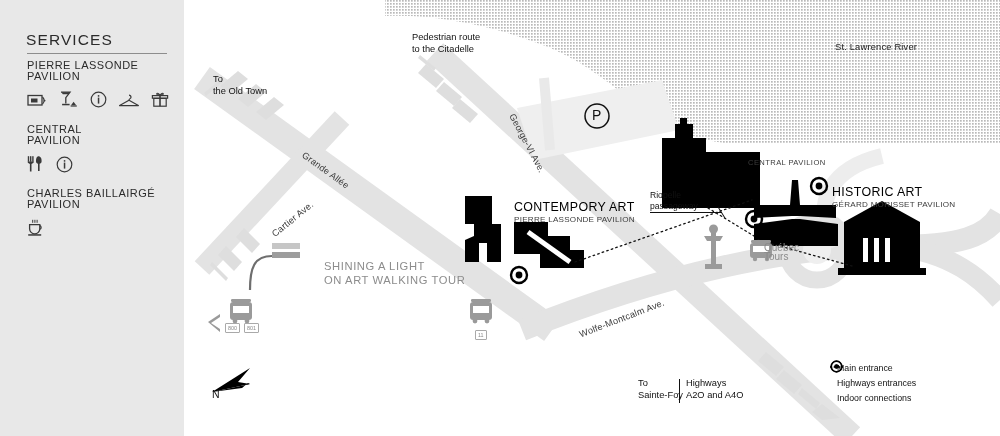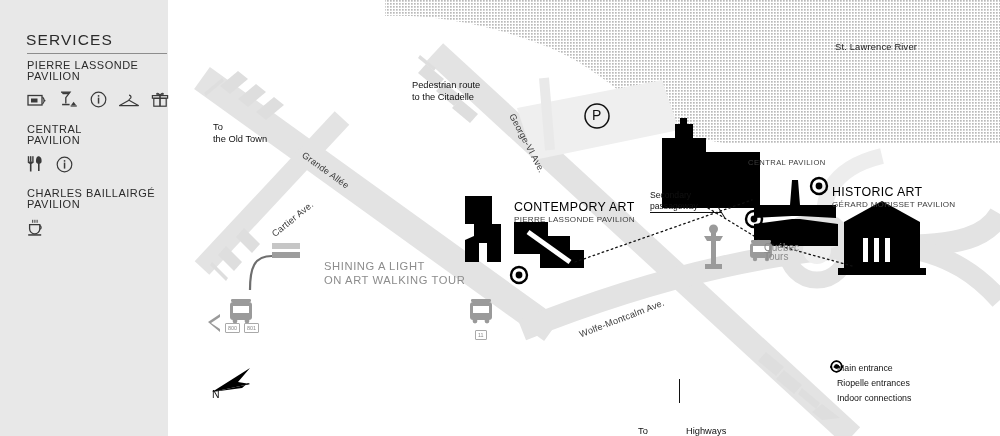--- a/index.html
+++ b/index.html
@@ -1,38 +1,38 @@
 <!DOCTYPE html>
 <html><head>
 <meta charset="utf-8">
 <style>
   html,body{margin:0;padding:0;background:#ffffff;}
   body{width:1000px;height:436px;position:relative;overflow:hidden;
        font-family:"Liberation Sans","DejaVu Sans",sans-serif;color:#1a1a1a;}
 
   
-  #sidebar{position:absolute;left:0;top:0;width:168px;height:436px;background:#e8e8e8;}
+  #sidebar{position:absolute;left:0;top:0;width:184px;height:436px;background:#e8e8e8;}
   #services-title{position:absolute;left:26px;top:31px;font-size:15.5px;letter-spacing:1.1px;color:#2b2b2b;}
   #services-rule{position:absolute;left:27px;top:53px;width:140px;height:1px;background:#8d8d8d;}
 
   .svc-group{position:absolute;left:27px;}
   .svc-head{font-size:11px;letter-spacing:.5px;line-height:11px;color:#2b2b2b;white-space:pre-line;}
   .svc-icons{display:flex;align-items:flex-end;gap:11px;margin-top:9px;}
   .svc-icons svg{display:block;}
 
   
   #map{position:absolute;left:192px;top:0;width:808px;height:436px;background:#fff;}
   #map svg{position:absolute;left:0;top:0;}
 
   .lbl{position:absolute;color:#111;white-space:pre-line;}
   .road-lbl{position:absolute;color:#3a3a3a;font-size:9.2px;letter-spacing:.2px;white-space:nowrap;}
   .big-name{font-size:12.4px;letter-spacing:.35px;font-weight:400;color:#000;}
   .sub-name{font-size:8.1px;letter-spacing:.25px;color:#3c3c3c;margin-top:1px;}
   .tiny{font-size:7.6px;letter-spacing:.2px;color:#3c3c3c;}
-  .note{font-size:9.3px;line-height:11.5px;color:#111;margin-top:48px;}
+  .note{font-size:9.3px;line-height:11.5px;color:#111;}
   .grey-title{font-size:11.2px;letter-spacing:.6px;color:#8c8c8c;line-height:14px;white-space:pre-line;}
   .legend-row{display:flex;align-items:center;gap:7px;height:15px;}
   .legend-row span.t{font-size:8.8px;color:#111;}
   .busnum{font-size:5.4px;color:#8a8a8a;border:1px solid #a9a9a9;border-radius:1px;
           padding:0 2px;line-height:8px;display:inline-block;background:#fff;}
 </style>
 </head>
 <body>
 
 <div id="sidebar">
@@ -305,21 +305,21 @@
     <div class="sub-name">PIERRE LASSONDE PAVILION</div>
   </div>
 
   <div style="position:absolute;left:640px;top:185px">
     <div class="big-name">HISTORIC ART</div>
     <div class="sub-name">GÉRARD MORISSET PAVILION</div>
   </div>
 
   <div class="tiny" style="position:absolute;left:556px;top:158px;letter-spacing:.4px;">CENTRAL PAVILION</div>
 
-  <div class="lbl" style="left:458px;top:190px;font-size:8.6px;line-height:10.5px;color:#111;">Secondary
+  <div class="lbl" style="left:458px;top:190px;font-size:8.6px;line-height:10.5px;color:#111;">Riopelle
 passageway</div>
   <div style="position:absolute;left:458px;top:212px;width:72px;height:1px;background:#111;"></div>
   <div style="position:absolute;left:529px;top:206px;width:1px;height:13px;background:#111;transform:rotate(-32deg);"></div>
 
   <div class="grey-title" style="position:absolute;left:132px;top:259px">SHINING A LIGHT
 ON ART WALKING TOUR</div>
 
   <div class="lbl" style="left:572px;top:243px;font-size:10px;line-height:9px;color:#8a8a8a;">Québec
 Tours</div>
 
@@ -343,21 +343,21 @@
       </span>
       <span class="t">Main entrance</span>
     </div>
     <div class="legend-row">
       <span>
         <svg width="13" height="13" viewBox="0 0 13 13">
           <circle cx="6.5" cy="6.5" r="5.3" fill="none" stroke="#000" stroke-width="1"></circle>
           <circle cx="6.5" cy="6.5" r="2" fill="#000"></circle>
         </svg>
       </span>
-      <span class="t">Riopelle entrances</span>
+      <span class="t">Highways entrances</span>
     </div>
     <div class="legend-row">
       <span>
         <svg width="13" height="13" viewBox="0 0 13 13">
           <line x1="0" y1="7" x2="13" y2="7" stroke="#000" stroke-width="1.4" stroke-dasharray="1.6 2.6" stroke-linecap="round"></line>
         </svg>
       </span>
       <span class="t">Indoor connections</span>
     </div>
   </div>

